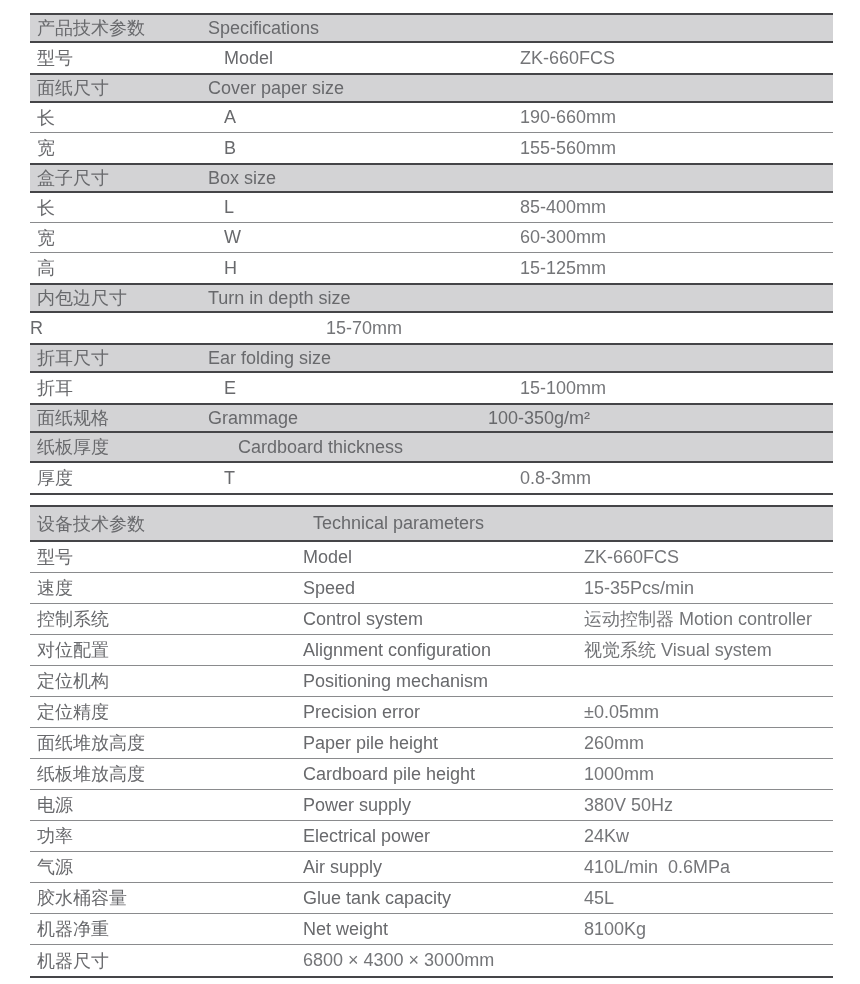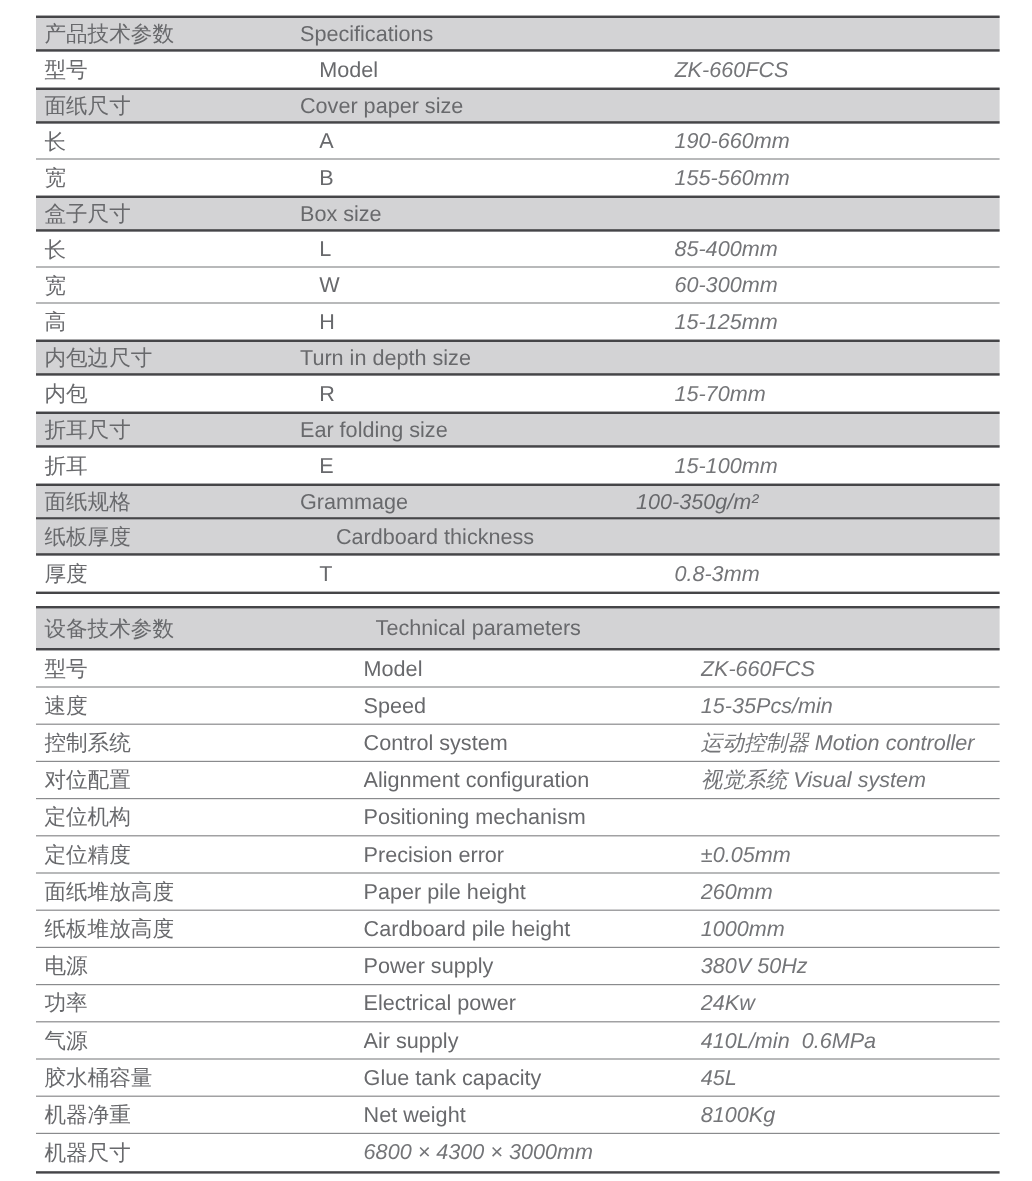--- a/index.html
+++ b/index.html
@@ -30,24 +30,24 @@
     border-top:2px solid var(--thick);
     border-bottom:2px solid var(--thick);
   }
   .row.section.no-top{border-top:none;gap:30px;}
   .tbl2 .row.section{height:37px;gap:26px;}
   .row.data{border-bottom:1px solid var(--thin);gap:16px;}
   .row.data.nb{border-bottom:none;}
   .c{box-sizing:border-box;white-space:pre;overflow:hidden;}
   .c1{padding-left:7px;}
   .tbl1 .c1{width:178px;}
-  .tbl1 .c2{width:280px;margin-left:42px;}
+  .tbl1 .c2{width:280px;}
   .tbl2 .c1{width:257px;}
   .tbl2 .c2{width:265px;}
-  .c3{flex:1;color:var(--val);font-style:italic;}
+  .c3{flex:1;color:var(--val);}
   .row.section .c3{color:var(--txt);}
 </style>
 </head>
 <body>
 
 <div class="sheet">
   <div id="spec-table" class="tbl tbl1">
       <div class="row section">
         <div class="c c1">产品技术参数</div>
         <div class="c c2">Specifications</div>
@@ -92,21 +92,20 @@
         <div class="c c1">高</div>
         <div class="c c2">H</div>
         <div class="c c3">15-125mm</div>
       </div>
       <div class="row section">
         <div class="c c1">内包边尺寸</div>
         <div class="c c2">Turn in depth size</div>
         <div class="c c3"></div>
       </div>
       <div class="row data nb">
-        <div class="c c1">内包</div>
         <div class="c c2">R</div>
         <div class="c c3">15-70mm</div>
       </div>
       <div class="row section">
         <div class="c c1">折耳尺寸</div>
         <div class="c c2">Ear folding size</div>
         <div class="c c3"></div>
       </div>
       <div class="row data nb">
         <div class="c c1">折耳</div>

